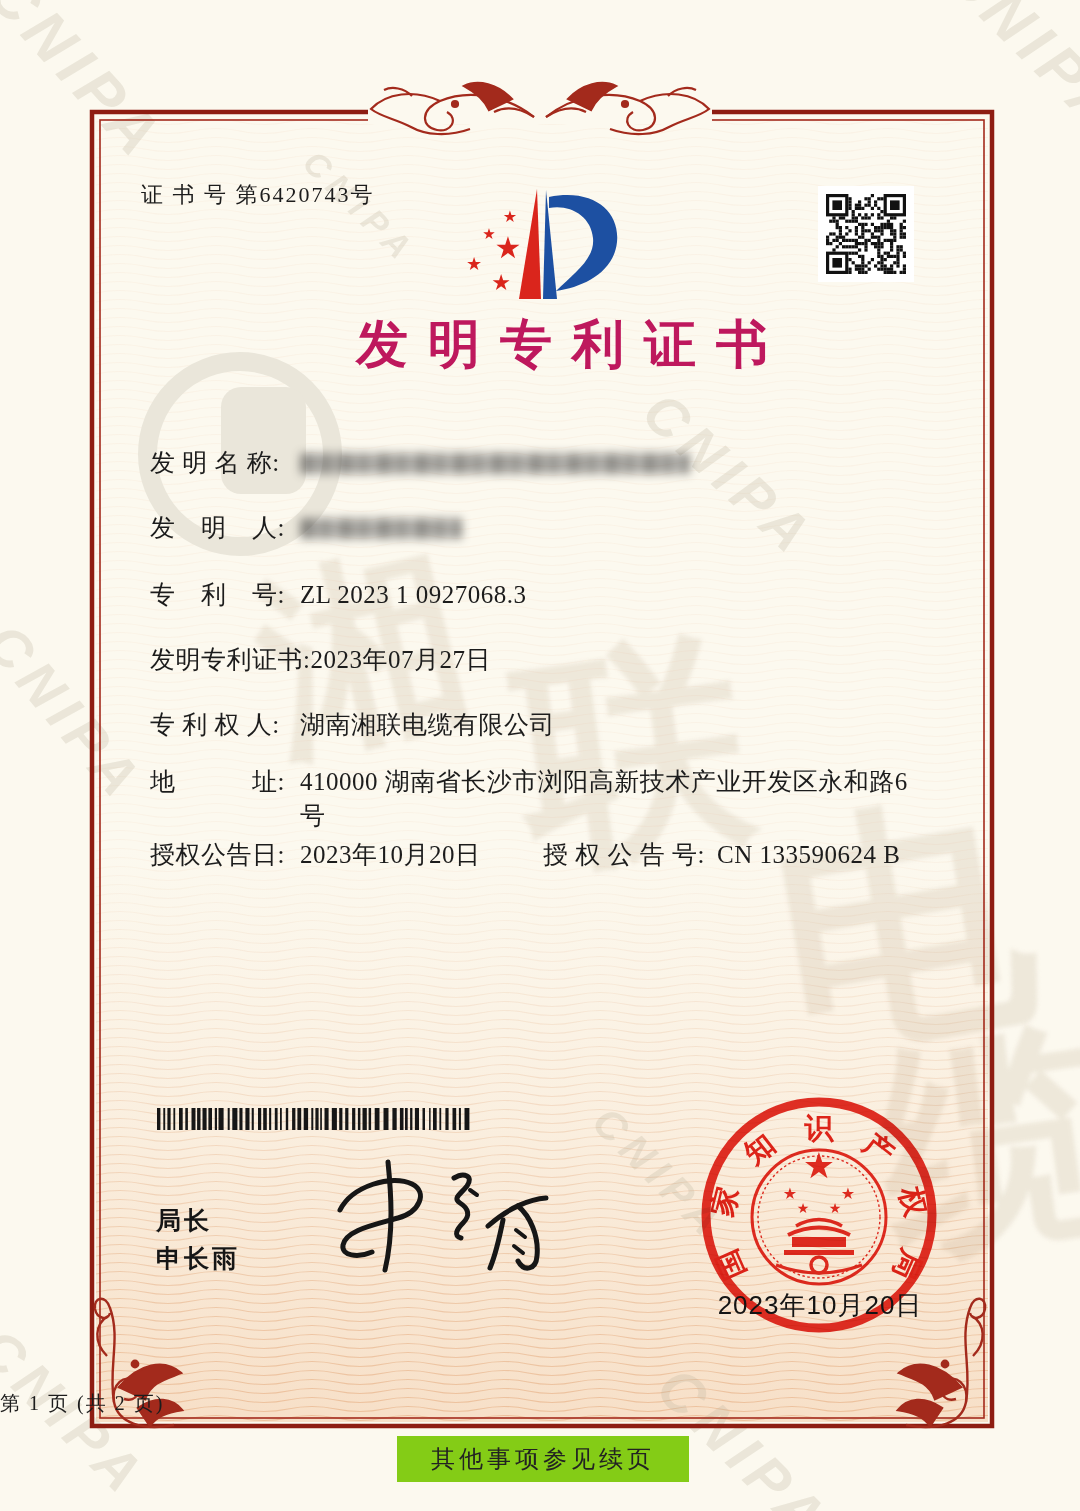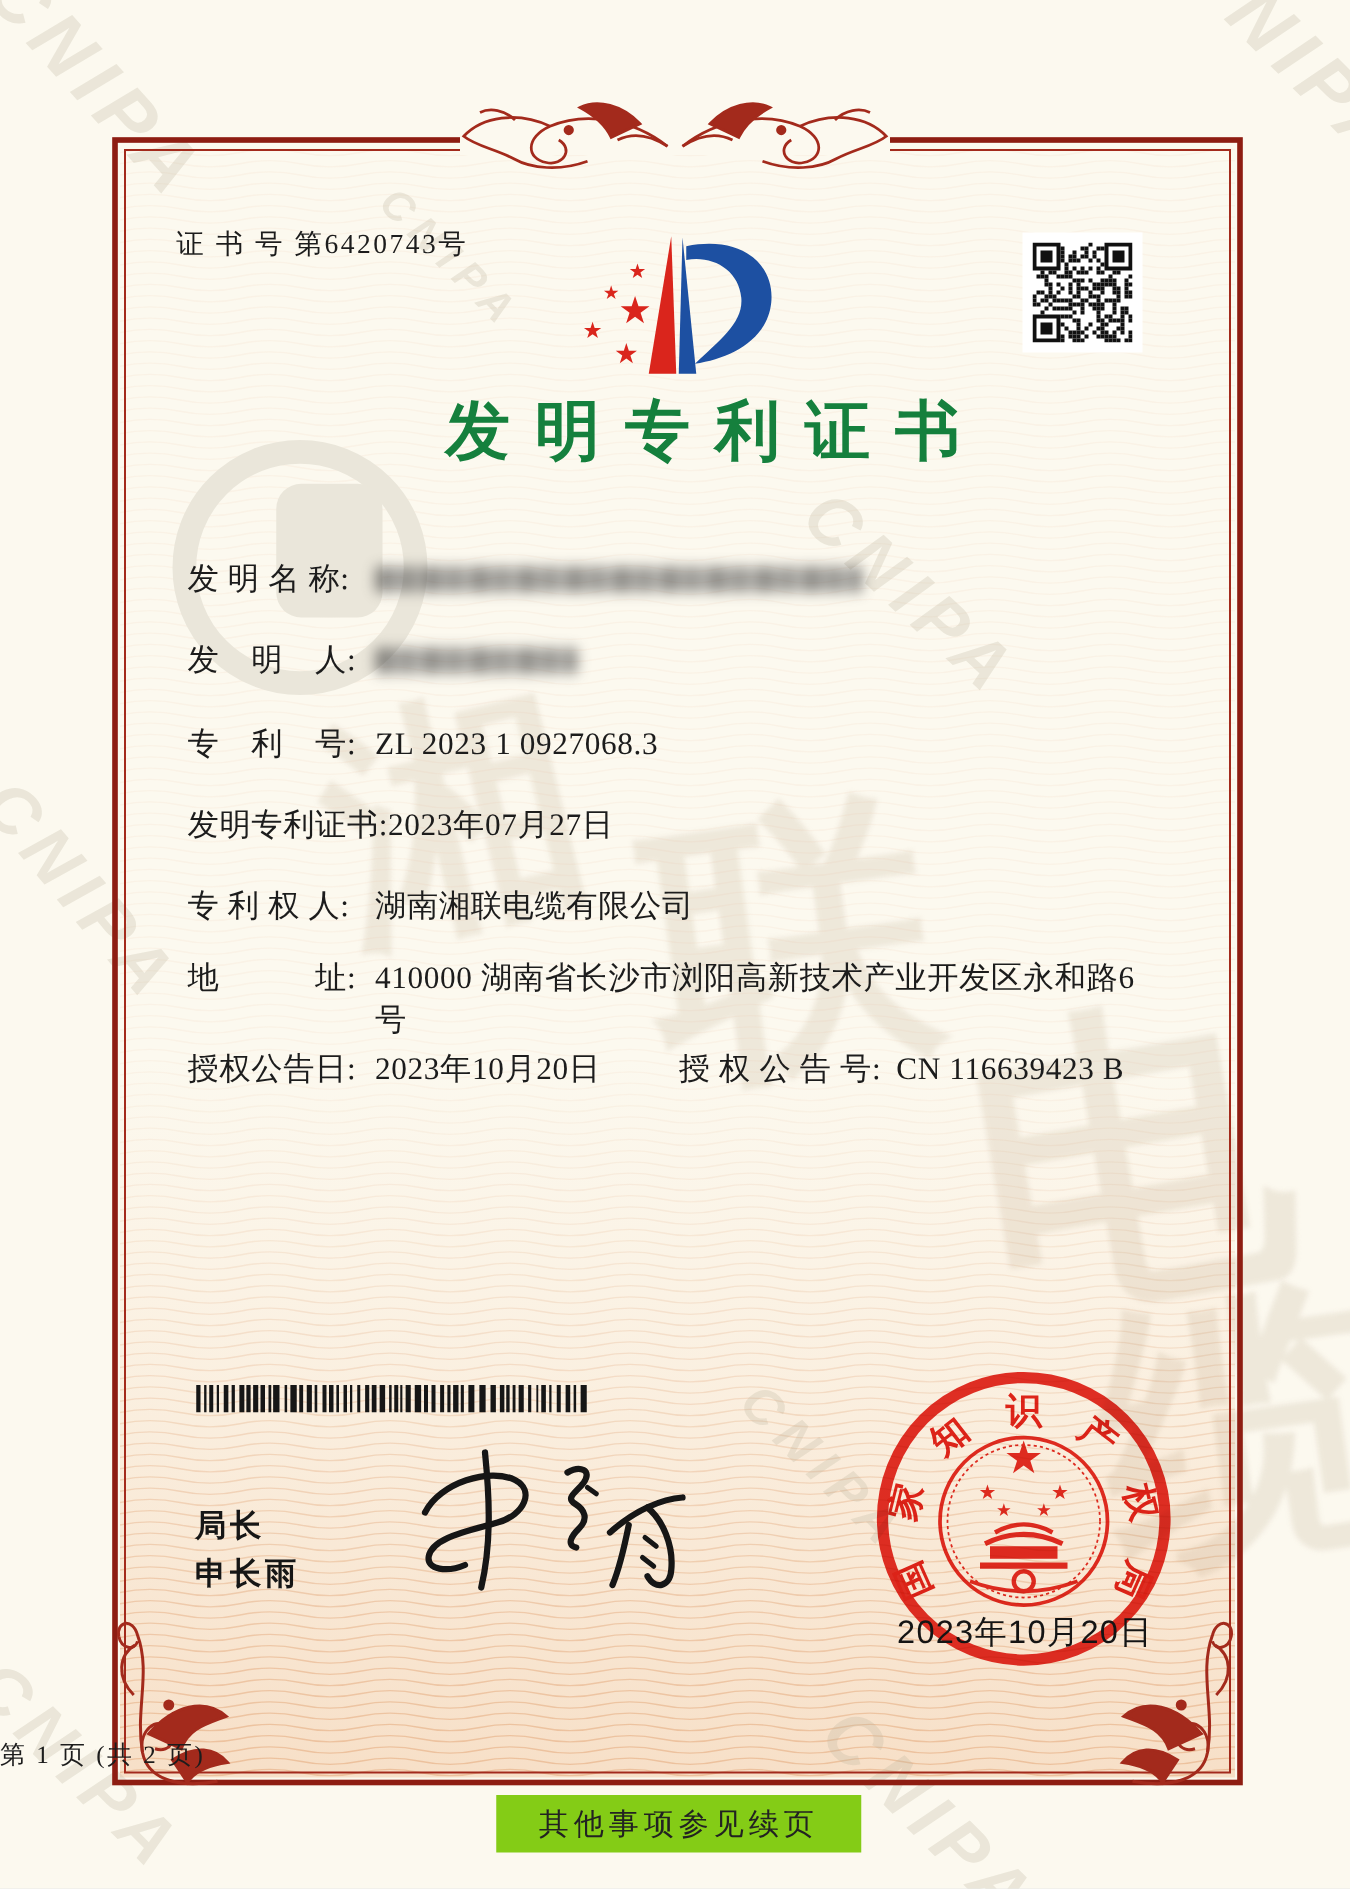--- a/index.html
+++ b/index.html
@@ -19,21 +19,21 @@
   .wm-cnipa{position:absolute;font-family:"Liberation Sans","DejaVu Sans",sans-serif;
             font-weight:bold;font-style:italic;color:rgba(186,178,156,.26);letter-spacing:8px;white-space:nowrap;}
   .wm-script{position:absolute;color:rgba(158,128,92,.14);filter:blur(2px);font-weight:bold;white-space:nowrap;}
   .wm-ring{left:138px;top:352px;width:166px;height:166px;border:19px solid #eae6da;border-radius:50%;}
   .wm-sq{left:221px;top:387px;width:85px;height:107px;background:#eae6da;border-radius:20px;}
   
   .cert-no{left:141px;top:180px;font-size:22px;letter-spacing:2px;}
   .qr-box{left:818px;top:186px;width:96px;height:96px;background:#fff;}
   .qr-box svg{margin:8px;display:block;}
   .title-wrap{left:0;top:310px;width:1080px;text-align:center;}
-  .title-wrap span{font-size:52px;font-weight:bold;letter-spacing:20px;margin-right:-20px;color:#15803d;margin-left:44px;}
+  .title-wrap span{font-size:52px;font-weight:bold;letter-spacing:20px;margin-right:-20px;color:#be185d;margin-left:44px;}
   
   .f-row{position:absolute;left:150px;font-size:25px;white-space:nowrap;}
   .lbl{display:inline-block;min-width:150px;letter-spacing:.5px;}
   .val{letter-spacing:.5px;}
   .redact{display:inline-block;vertical-align:-3px;height:21px;border-radius:3px;
           filter:blur(5px);opacity:.55;
           background:repeating-linear-gradient(90deg,#3a3a3a 0 15px,#8a8a8a 15px 19px,#4c4c4c 19px 33px,#9b9b9b 33px 38px);}
   .w-long{width:390px;} .w-short{width:162px;}
   
   .paras{left:150px;top:882px;width:797px;font-size:21.5px;line-height:35.6px;text-align:justify;}
@@ -519,21 +519,21 @@
     <div class="f-row" style="top:765px;">
       <span class="lbl">地　　　址:</span><span class="val">410000 湖南省长沙市浏阳高新技术产业开发区永和路6</span>
     </div>
     <div class="f-row" style="top:799px;left:300px;">
       <span class="val">号</span>
     </div>
     <div class="f-row" style="top:838px;">
       <span class="lbl">授权公告日:</span><span class="val">2023年10月20日</span>
     </div>
     <div class="f-row" style="top:838px;left:543px;">
-      <span class="lbl" style="min-width:0;margin-right:12px;">授 权 公 告 号:</span><span class="val">CN 116639423 B</span>
+      <span class="lbl" style="min-width:0;margin-right:12px;">授 权 公 告 号:</span><span class="val">CN 133590624 B</span>
     </div>
 
     <div class="abs paras">
     </div>
 
     <svg class="abs barcode" id="barcode" width="322" height="22" viewBox="0 0 322 22">
         <rect x="2.0" y="0" width="3.4" height="22" fill="#161616"></rect>
         <rect x="8.3" y="0" width="1.9" height="22" fill="#161616"></rect>
         <rect x="12.4" y="0" width="3.2" height="22" fill="#161616"></rect>
         <rect x="18.4" y="0" width="1.8" height="22" fill="#161616"></rect>

